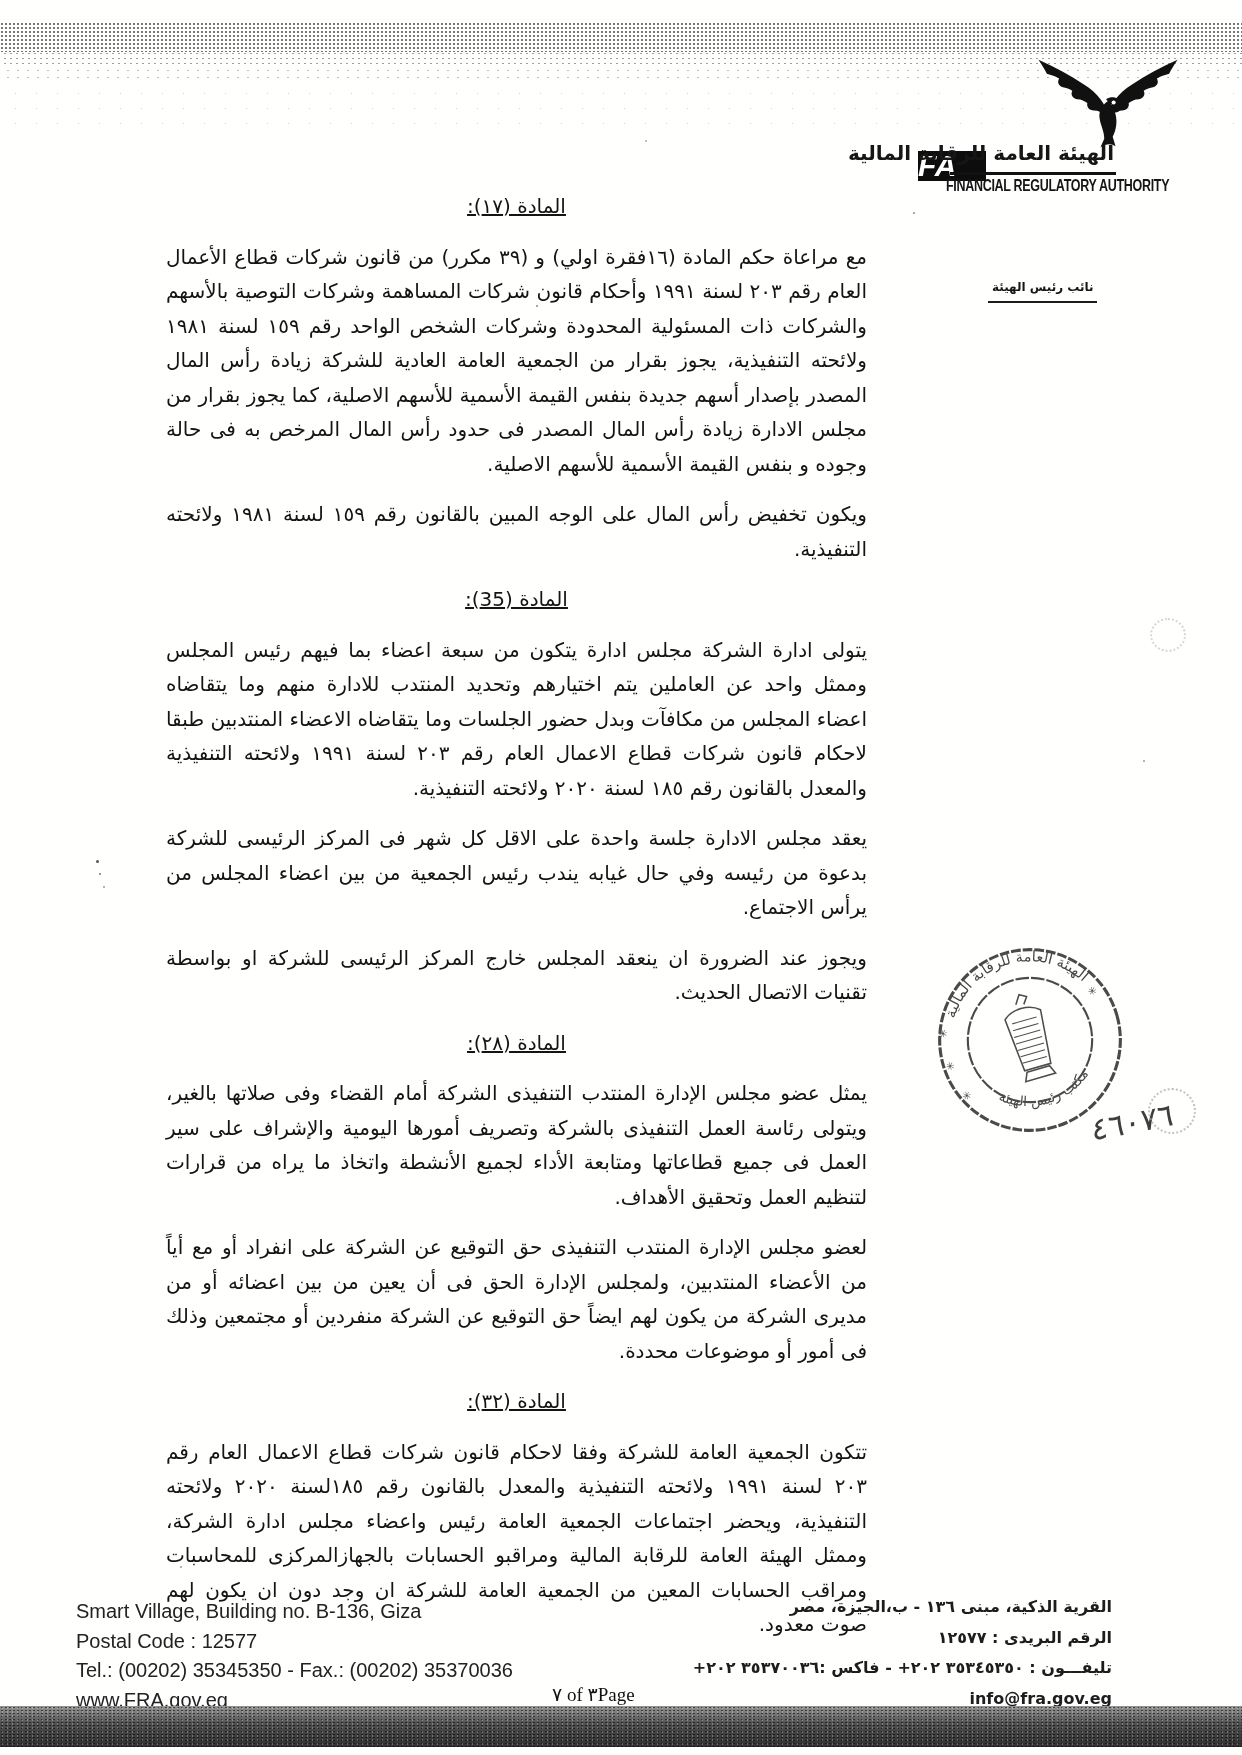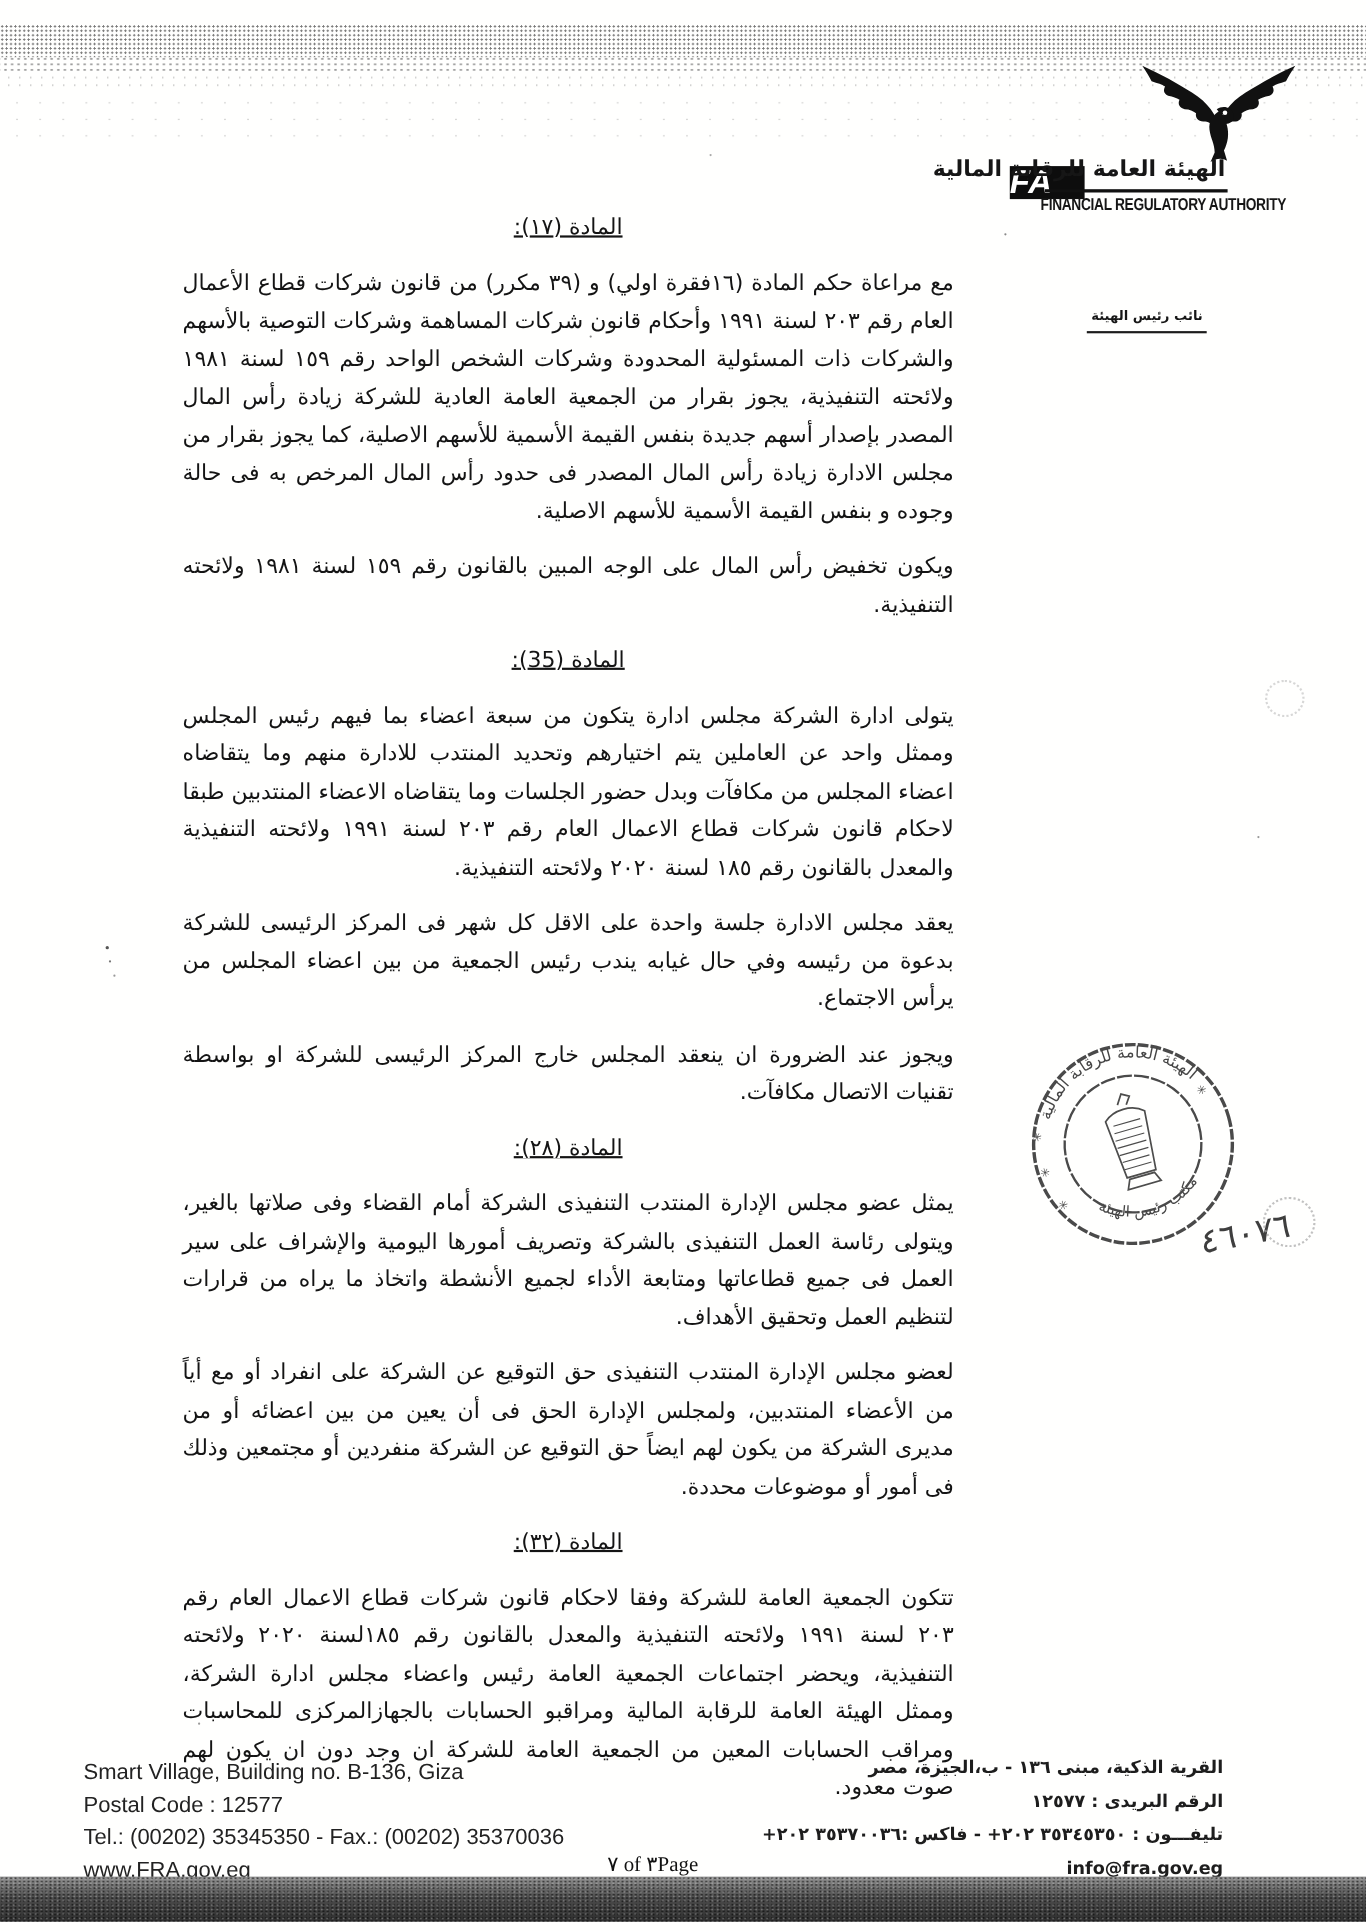--- a/index.html
+++ b/index.html
@@ -87,21 +87,21 @@
     <div class="article-title"><span>المادة (١٧):</span></div>
     <p class="body-p">مع مراعاة حكم المادة (١٦فقرة اولي) و (٣٩ مكرر) من قانون شركات قطاع الأعمال العام رقم ٢٠٣ لسنة ١٩٩١ وأحكام قانون شركات المساهمة وشركات التوصية بالأسهم والشركات ذات المسئولية المحدودة وشركات الشخص الواحد رقم ١٥٩ لسنة ١٩٨١ ولائحته التنفيذية، يجوز بقرار من الجمعية العامة العادية للشركة زيادة رأس المال المصدر بإصدار أسهم جديدة بنفس القيمة الأسمية للأسهم الاصلية،  كما يجوز بقرار من مجلس الادارة زيادة رأس المال المصدر فى حدود رأس المال المرخص به فى حالة وجوده و بنفس القيمة الأسمية للأسهم الاصلية.</p>
     <p class="body-p">ويكون تخفيض رأس المال على الوجه المبين بالقانون رقم ١٥٩ لسنة ١٩٨١ ولائحته التنفيذية.</p>
   </div>
   <div class="article">
     <div class="article-title"><span>المادة (35):</span></div>
     <p class="body-p">يتولى ادارة الشركة مجلس ادارة يتكون من سبعة اعضاء بما فيهم رئيس المجلس وممثل واحد عن العاملين يتم اختيارهم وتحديد المنتدب للادارة منهم وما يتقاضاه اعضاء المجلس من مكافآت وبدل حضور الجلسات وما يتقاضاه الاعضاء المنتدبين طبقا لاحكام قانون شركات قطاع الاعمال العام رقم ٢٠٣ لسنة ١٩٩١ ولائحته التنفيذية والمعدل بالقانون رقم ١٨٥ لسنة ٢٠٢٠ ولائحته التنفيذية.</p>
   </div>
   <div class="article">
     <p class="body-p">يعقد مجلس الادارة جلسة واحدة على الاقل كل شهر فى المركز الرئيسى للشركة بدعوة من رئيسه وفي حال غيابه يندب رئيس الجمعية من بين اعضاء المجلس من يرأس الاجتماع.</p>
-    <p class="body-p">ويجوز عند الضرورة ان ينعقد المجلس خارج المركز الرئيسى للشركة او بواسطة تقنيات الاتصال مكافآت.</p>
+    <p class="body-p">ويجوز عند الضرورة ان ينعقد المجلس خارج المركز الرئيسى للشركة او بواسطة تقنيات الاتصال الحديث.</p>
   </div>
   <div class="article">
     <div class="article-title"><span>المادة (٢٨):</span></div>
     <p class="body-p">يمثل عضو مجلس الإدارة المنتدب التنفيذى الشركة أمام القضاء وفى صلاتها بالغير، ويتولى رئاسة العمل التنفيذى بالشركة وتصريف أمورها اليومية والإشراف على سير العمل فى جميع قطاعاتها ومتابعة الأداء لجميع الأنشطة واتخاذ ما يراه من قرارات لتنظيم العمل وتحقيق الأهداف.</p>
   </div>
   <div class="article">
     <p class="body-p">لعضو مجلس الإدارة  المنتدب التنفيذى  حق التوقيع عن الشركة على انفراد أو مع أياً من الأعضاء المنتدبين، ولمجلس الإدارة الحق فى أن يعين من بين اعضائه أو من مديرى الشركة من يكون لهم ايضاً حق التوقيع عن الشركة منفردين أو مجتمعين وذلك فى أمور أو موضوعات  محددة.</p>
   </div>
   <div class="article">
     <div class="article-title"><span>المادة (٣٢):</span></div>

